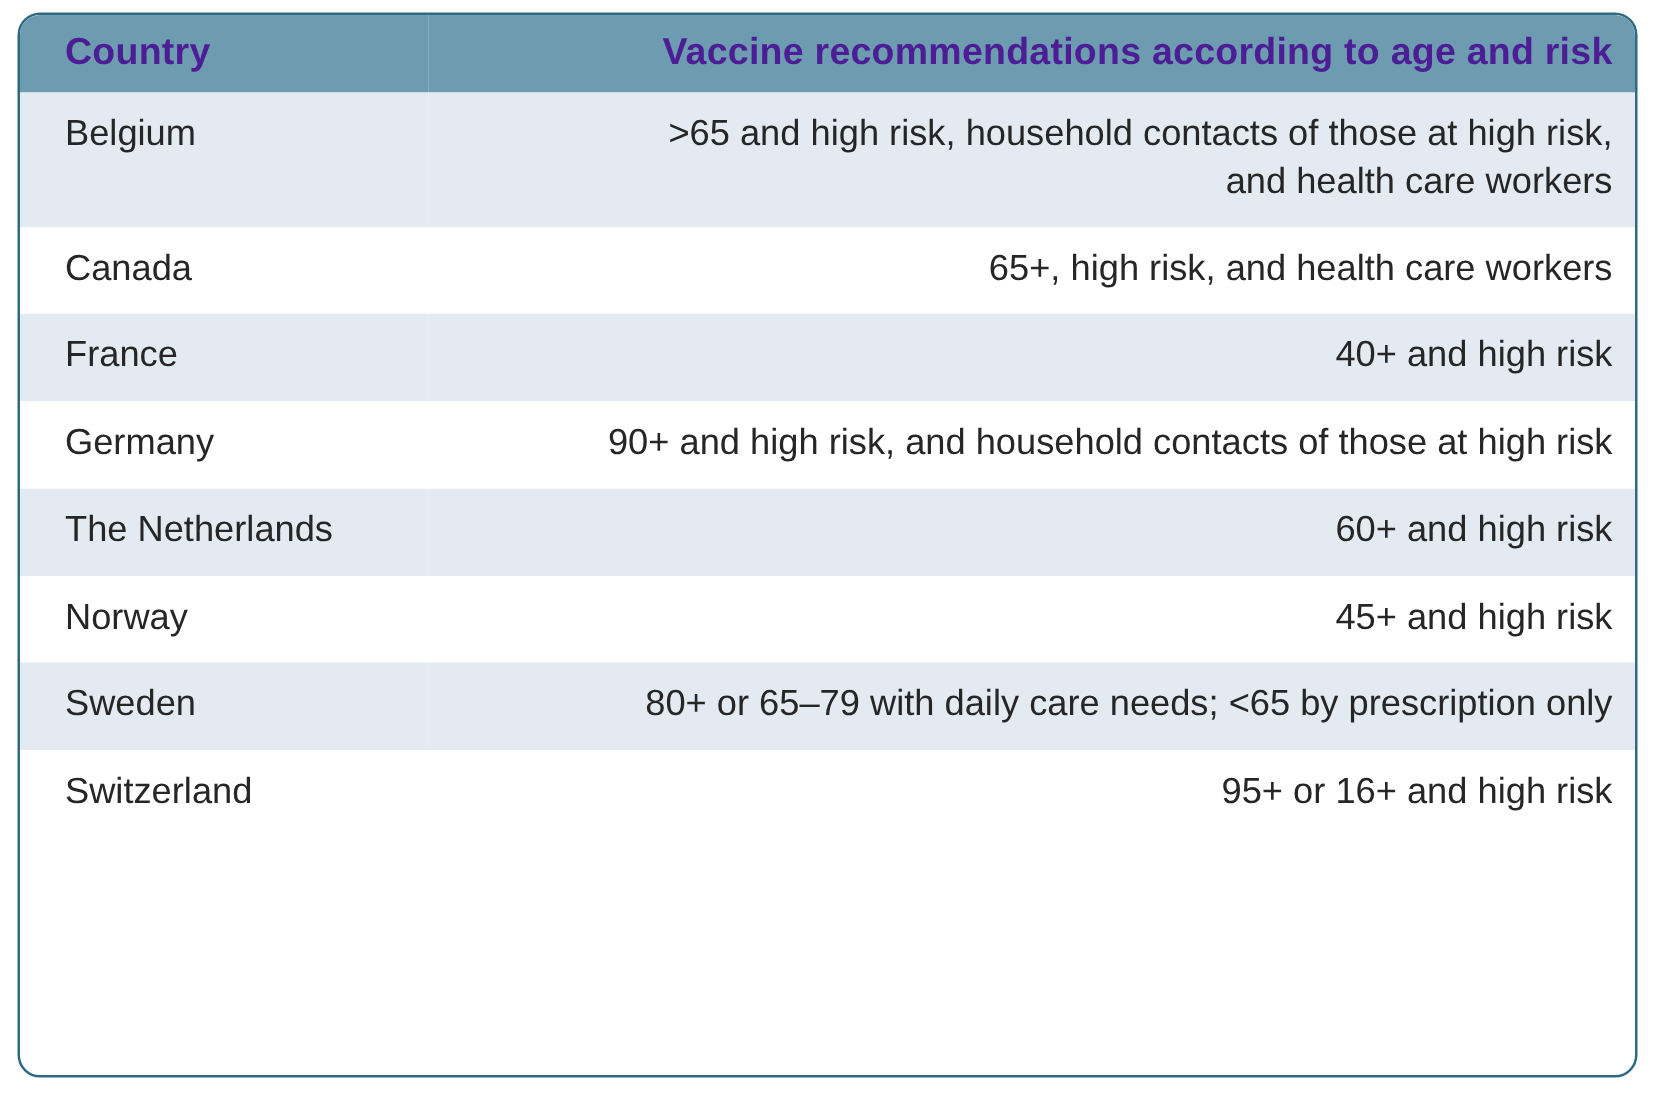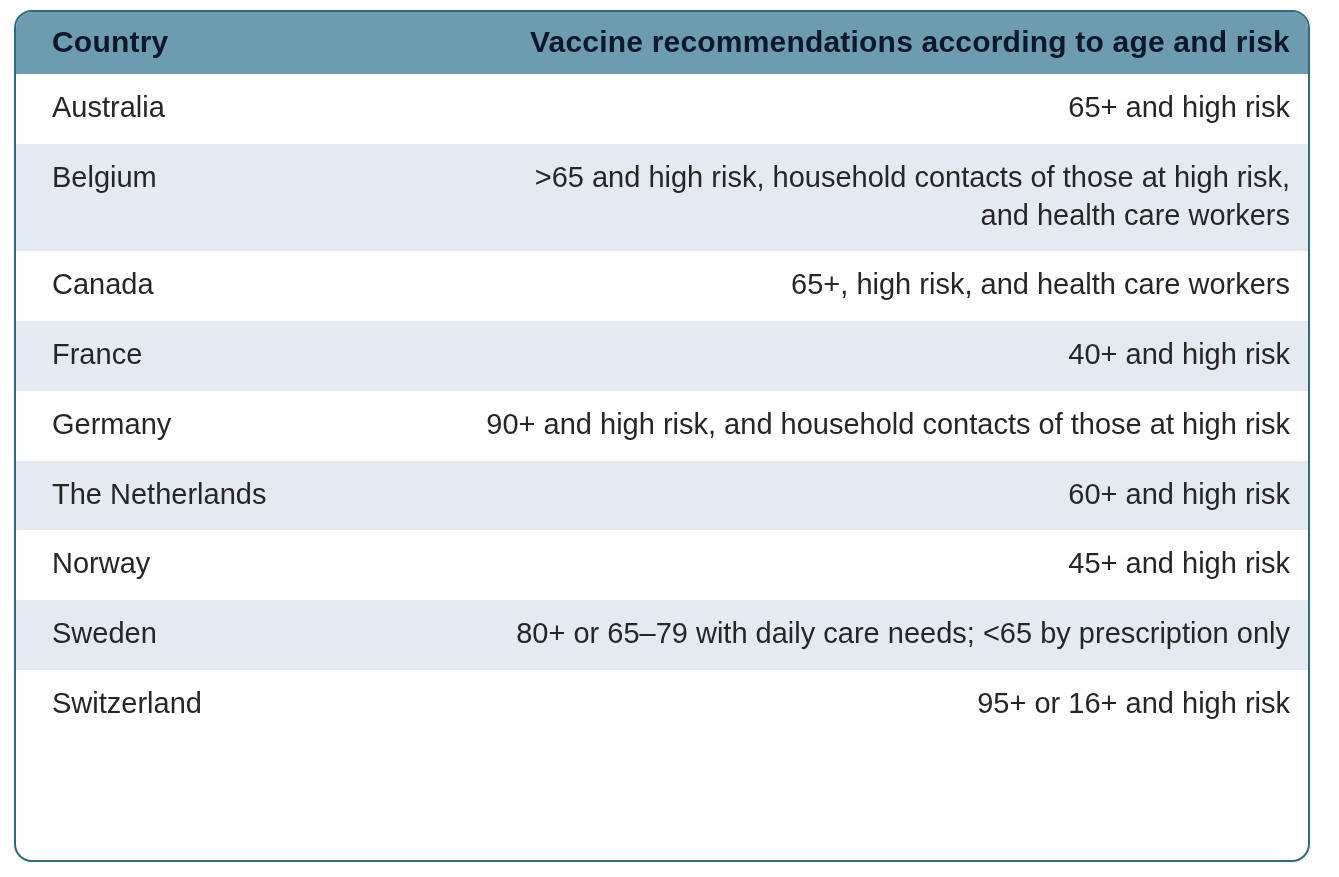--- a/index.html
+++ b/index.html
@@ -30,21 +30,21 @@
   .tbl {
     width: 100%;
     border-collapse: collapse;
     table-layout: fixed;
   }
 
   .thead-row {
     background: #6d9cb0;
   }
   .thead-row th {
-    color: #0f172a;
+    color: #4c1d95;
     font-weight: bold;
     font-size: 30px;
     text-align: left;
     padding: 14px 0 16px 0;
     letter-spacing: 0.2px;
     line-height: 1.08;
   }
   th.col-country, td.col-country {
     width: 327px;
     padding-left: 36px;
@@ -80,24 +80,20 @@
 
 <div class="table-wrap">
   <table class="tbl">
     <thead>
       <tr class="thead-row">
         <th class="col-country">Country</th>
         <th class="col-rec">Vaccine recommendations according to age and risk</th>
       </tr>
     </thead>
     <tbody id="tbody">
-        <tr class="row-plain">
-          <td class="col-country">Australia</td>
-          <td class="col-rec"><span>65+ and high risk</span></td>
-        </tr>
         <tr class="row-alt">
           <td class="col-country">Belgium</td>
           <td class="col-rec"><span>&gt;65 and high risk, household contacts of those at high risk,</span><span class="rec-line2">and health care workers</span></td>
         </tr>
         <tr class="row-plain">
           <td class="col-country">Canada</td>
           <td class="col-rec"><span>65+, high risk, and health care workers</span></td>
         </tr>
         <tr class="row-alt">
           <td class="col-country">France</td>

